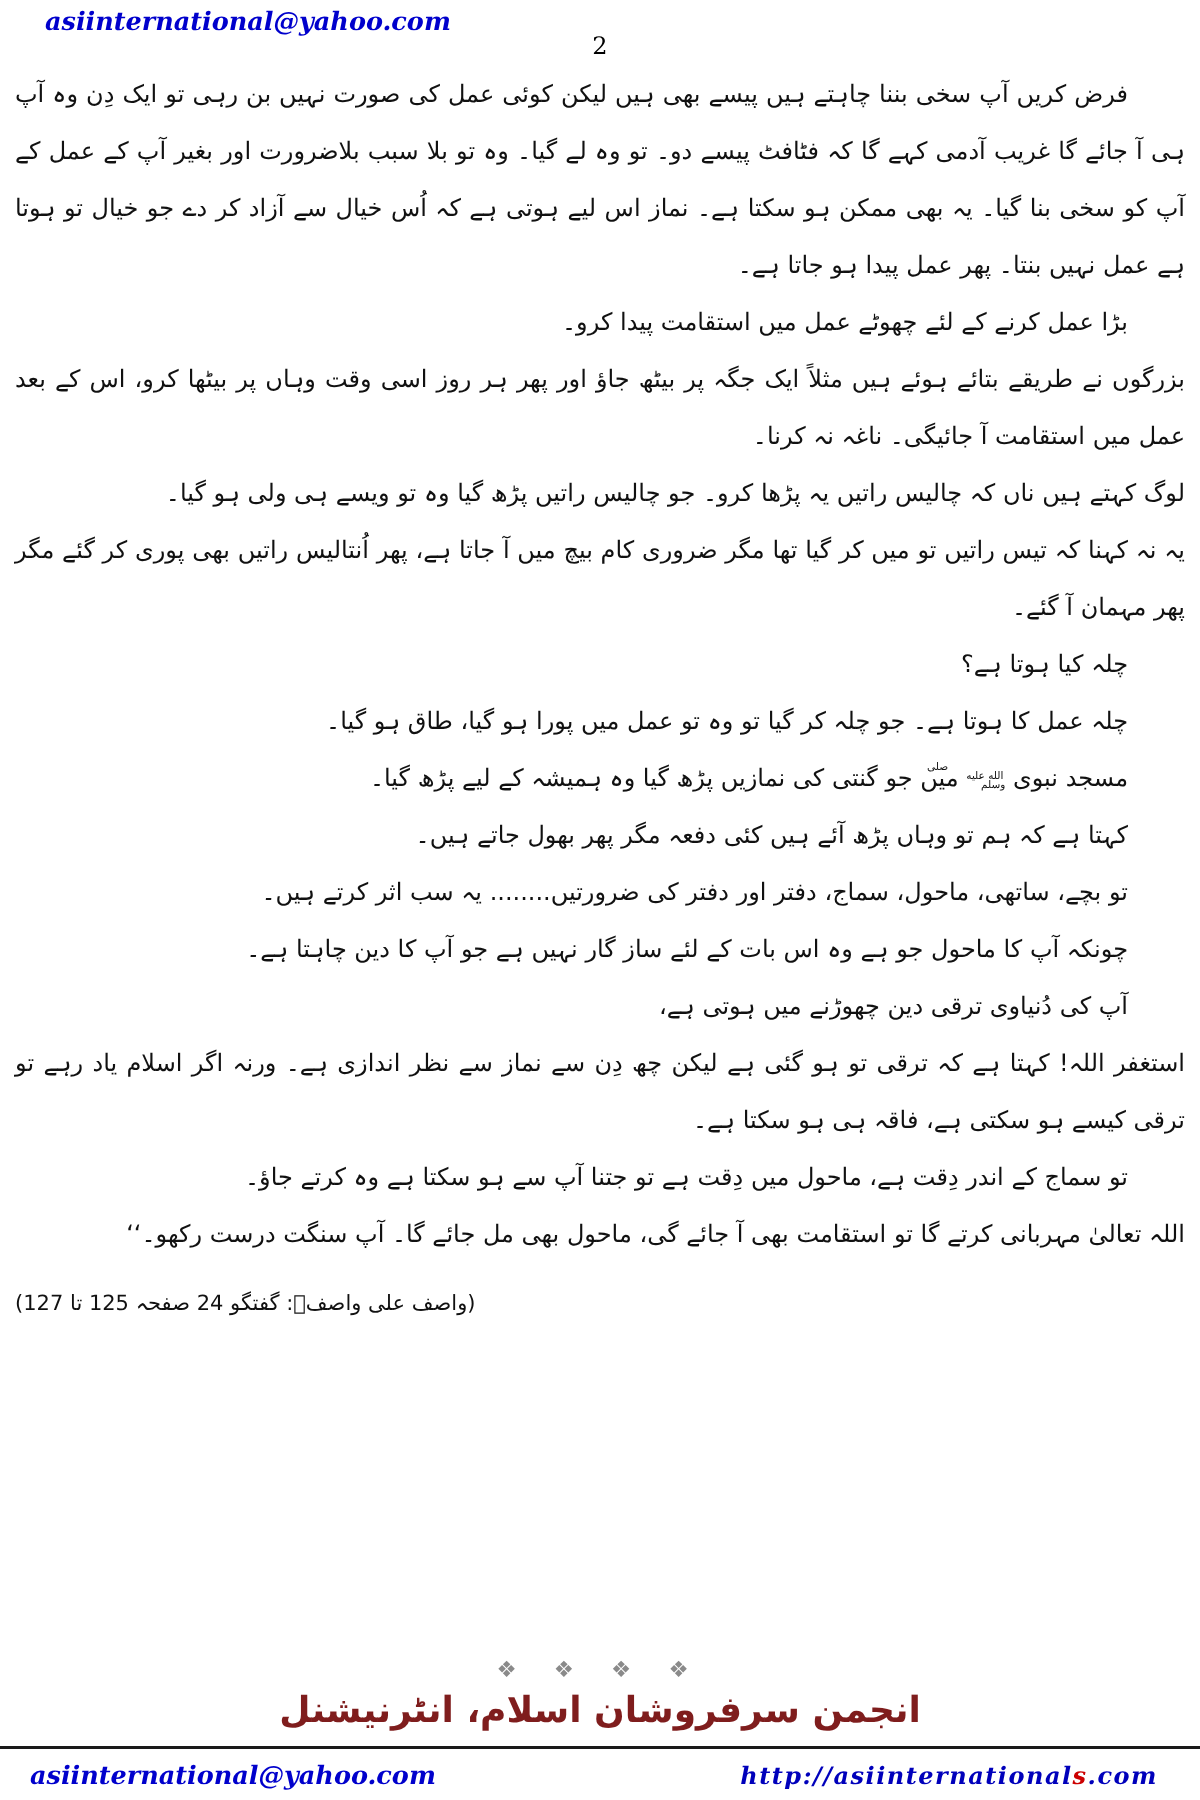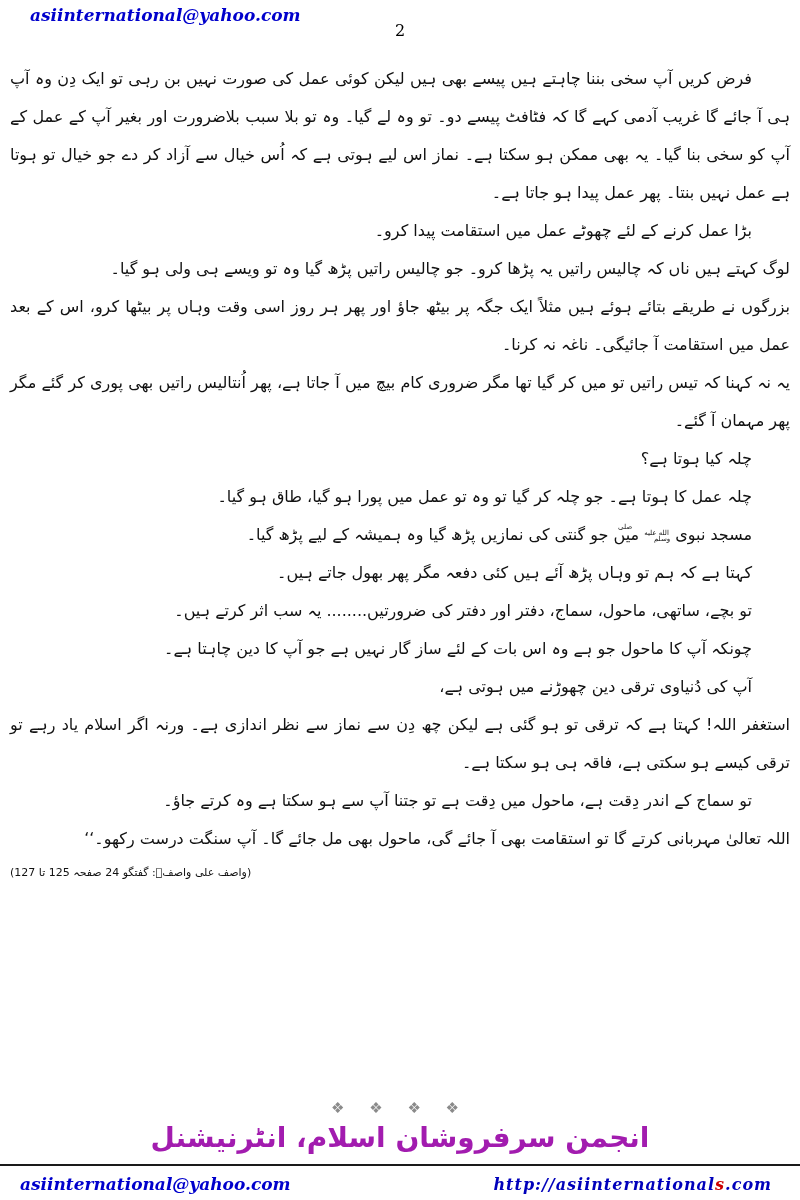--- a/index.html
+++ b/index.html
@@ -17,21 +17,21 @@
     font-style:italic;font-weight:bold;
     font-size:17px;color:#0000cc;
   }
   .page-num{
     position:absolute;top:21px;left:0;right:0;
     text-align:center;
     font-family:"DejaVu Serif",serif;
     font-size:16px;color:#000;
   }
   .content{
-    position:absolute;top:60px;left:10px;right:10px;
+    position:absolute;top:44px;left:10px;right:10px;
     direction:rtl;
   }
   .para{
     margin:0;
     font-size:16px;
     line-height:38px;
     text-align:justify;
     text-align-last:right;
   }
   .para.indent{ text-indent:38px; }
@@ -40,40 +40,41 @@
     width:26px;
     font-size:7px;
     line-height:6px;
     text-align:left;
     vertical-align:-1px;
     white-space:normal;
   }
   .cite{
     direction:rtl;
     text-align:left;
-    font-size:11px;
+    font-size:14px;
     line-height:30px;
+    margin-top:12px;
   }
   .footer{
     position:absolute;left:0;right:0;bottom:6px;
   }
   .ornament{
     text-align:center;
     color:#8a8a8a;
     font-size:15px;
     letter-spacing:10px;
     margin-bottom:4px;
   }
   .org{
     direction:rtl;
     text-align:center;
     font-weight:bold;
-    font-size:28px;
+    font-size:24px;
     margin:2px 0 10px 0;
-    color:#a21caf;
+    color:#7f1d1d;
   }
   .rule{
     border:0;border-top:2px solid #1a1a1a;
     margin:0;
   }
   .footer-row{
     display:flex;
     justify-content:space-between;
     align-items:baseline;
     padding:8px 28px 0 20px;
@@ -97,22 +98,22 @@
 <div class="page">
 
   <div class="top-email">asiinternational@yahoo.com</div>
 
   <div class="page-num">2</div>
 
   <div class="content">
     <div id="paragraphs">
         <p class="para indent">فرض کریں آپ سخی بننا چاہتے ہیں پیسے بھی ہیں لیکن کوئی عمل کی صورت نہیں بن رہی تو ایک دِن وہ آپ ہی آ جائے گا غریب آدمی کہے گا کہ فٹافٹ پیسے دو۔ تو وہ لے گیا۔ وہ تو بلا سبب بلاضرورت اور بغیر آپ کے عمل کے آپ کو سخی بنا گیا۔ یہ بھی ممکن ہو سکتا ہے۔ نماز اس لیے ہوتی ہے کہ اُس خیال سے آزاد کر دے جو خیال تو ہوتا ہے عمل نہیں بنتا۔ پھر عمل پیدا ہو جاتا ہے۔</p>
         <p class="para indent">بڑا عمل کرنے کے لئے چھوٹے عمل میں استقامت پیدا کرو۔</p>
+        <p class="para">بزرگوں نے طریقے بتائے ہوئے ہیں مثلاً ایک جگہ پر بیٹھ جاؤ اور پھر ہر روز اسی وقت وہاں پر بیٹھا کرو، اس کے بعد عمل میں استقامت آ جائیگی۔ ناغہ نہ کرنا۔</p>
         <p class="para">لوگ کہتے ہیں ناں کہ چالیس راتیں یہ پڑھا کرو۔ جو چالیس راتیں پڑھ گیا وہ تو ویسے ہی ولی ہو گیا۔</p>
-        <p class="para">بزرگوں نے طریقے بتائے ہوئے ہیں مثلاً ایک جگہ پر بیٹھ جاؤ اور پھر ہر روز اسی وقت وہاں پر بیٹھا کرو، اس کے بعد عمل میں استقامت آ جائیگی۔ ناغہ نہ کرنا۔</p>
         <p class="para">یہ نہ کہنا کہ تیس راتیں تو میں کر گیا تھا مگر ضروری کام بیچ میں آ جاتا ہے، پھر اُنتالیس راتیں بھی پوری کر گئے مگر پھر مہمان آ گئے۔</p>
         <p class="para indent">چلہ کیا ہوتا ہے؟</p>
         <p class="para indent">چلہ عمل کا ہوتا ہے۔ جو چلہ کر گیا تو وہ تو عمل میں پورا ہو گیا، طاق ہو گیا۔</p>
         <p class="para indent">مسجد نبوی <span class="honorific">صلى الله عليه وسلم</span> میں جو گنتی کی نمازیں پڑھ گیا وہ ہمیشہ کے لیے پڑھ گیا۔</p>
         <p class="para indent">کہتا ہے کہ ہم تو وہاں پڑھ آئے ہیں کئی دفعہ مگر پھر بھول جاتے ہیں۔</p>
         <p class="para indent">تو بچے، ساتھی، ماحول، سماج، دفتر اور دفتر کی ضرورتیں........ یہ سب اثر کرتے ہیں۔</p>
         <p class="para indent">چونکہ آپ کا ماحول جو ہے وہ اس بات کے لئے ساز گار نہیں ہے جو آپ کا دین چاہتا ہے۔</p>
         <p class="para indent">آپ کی دُنیاوی ترقی دین چھوڑنے میں ہوتی ہے،</p>
         <p class="para">استغفر اللہ! کہتا ہے کہ ترقی تو ہو گئی ہے لیکن چھ دِن سے نماز سے نظر اندازی ہے۔ ورنہ اگر اسلام یاد رہے تو ترقی کیسے ہو سکتی ہے، فاقہ ہی ہو سکتا ہے۔</p>
         <p class="para indent">تو سماج کے اندر دِقت ہے، ماحول میں دِقت ہے تو جتنا آپ سے ہو سکتا ہے وہ کرتے جاؤ۔</p>

